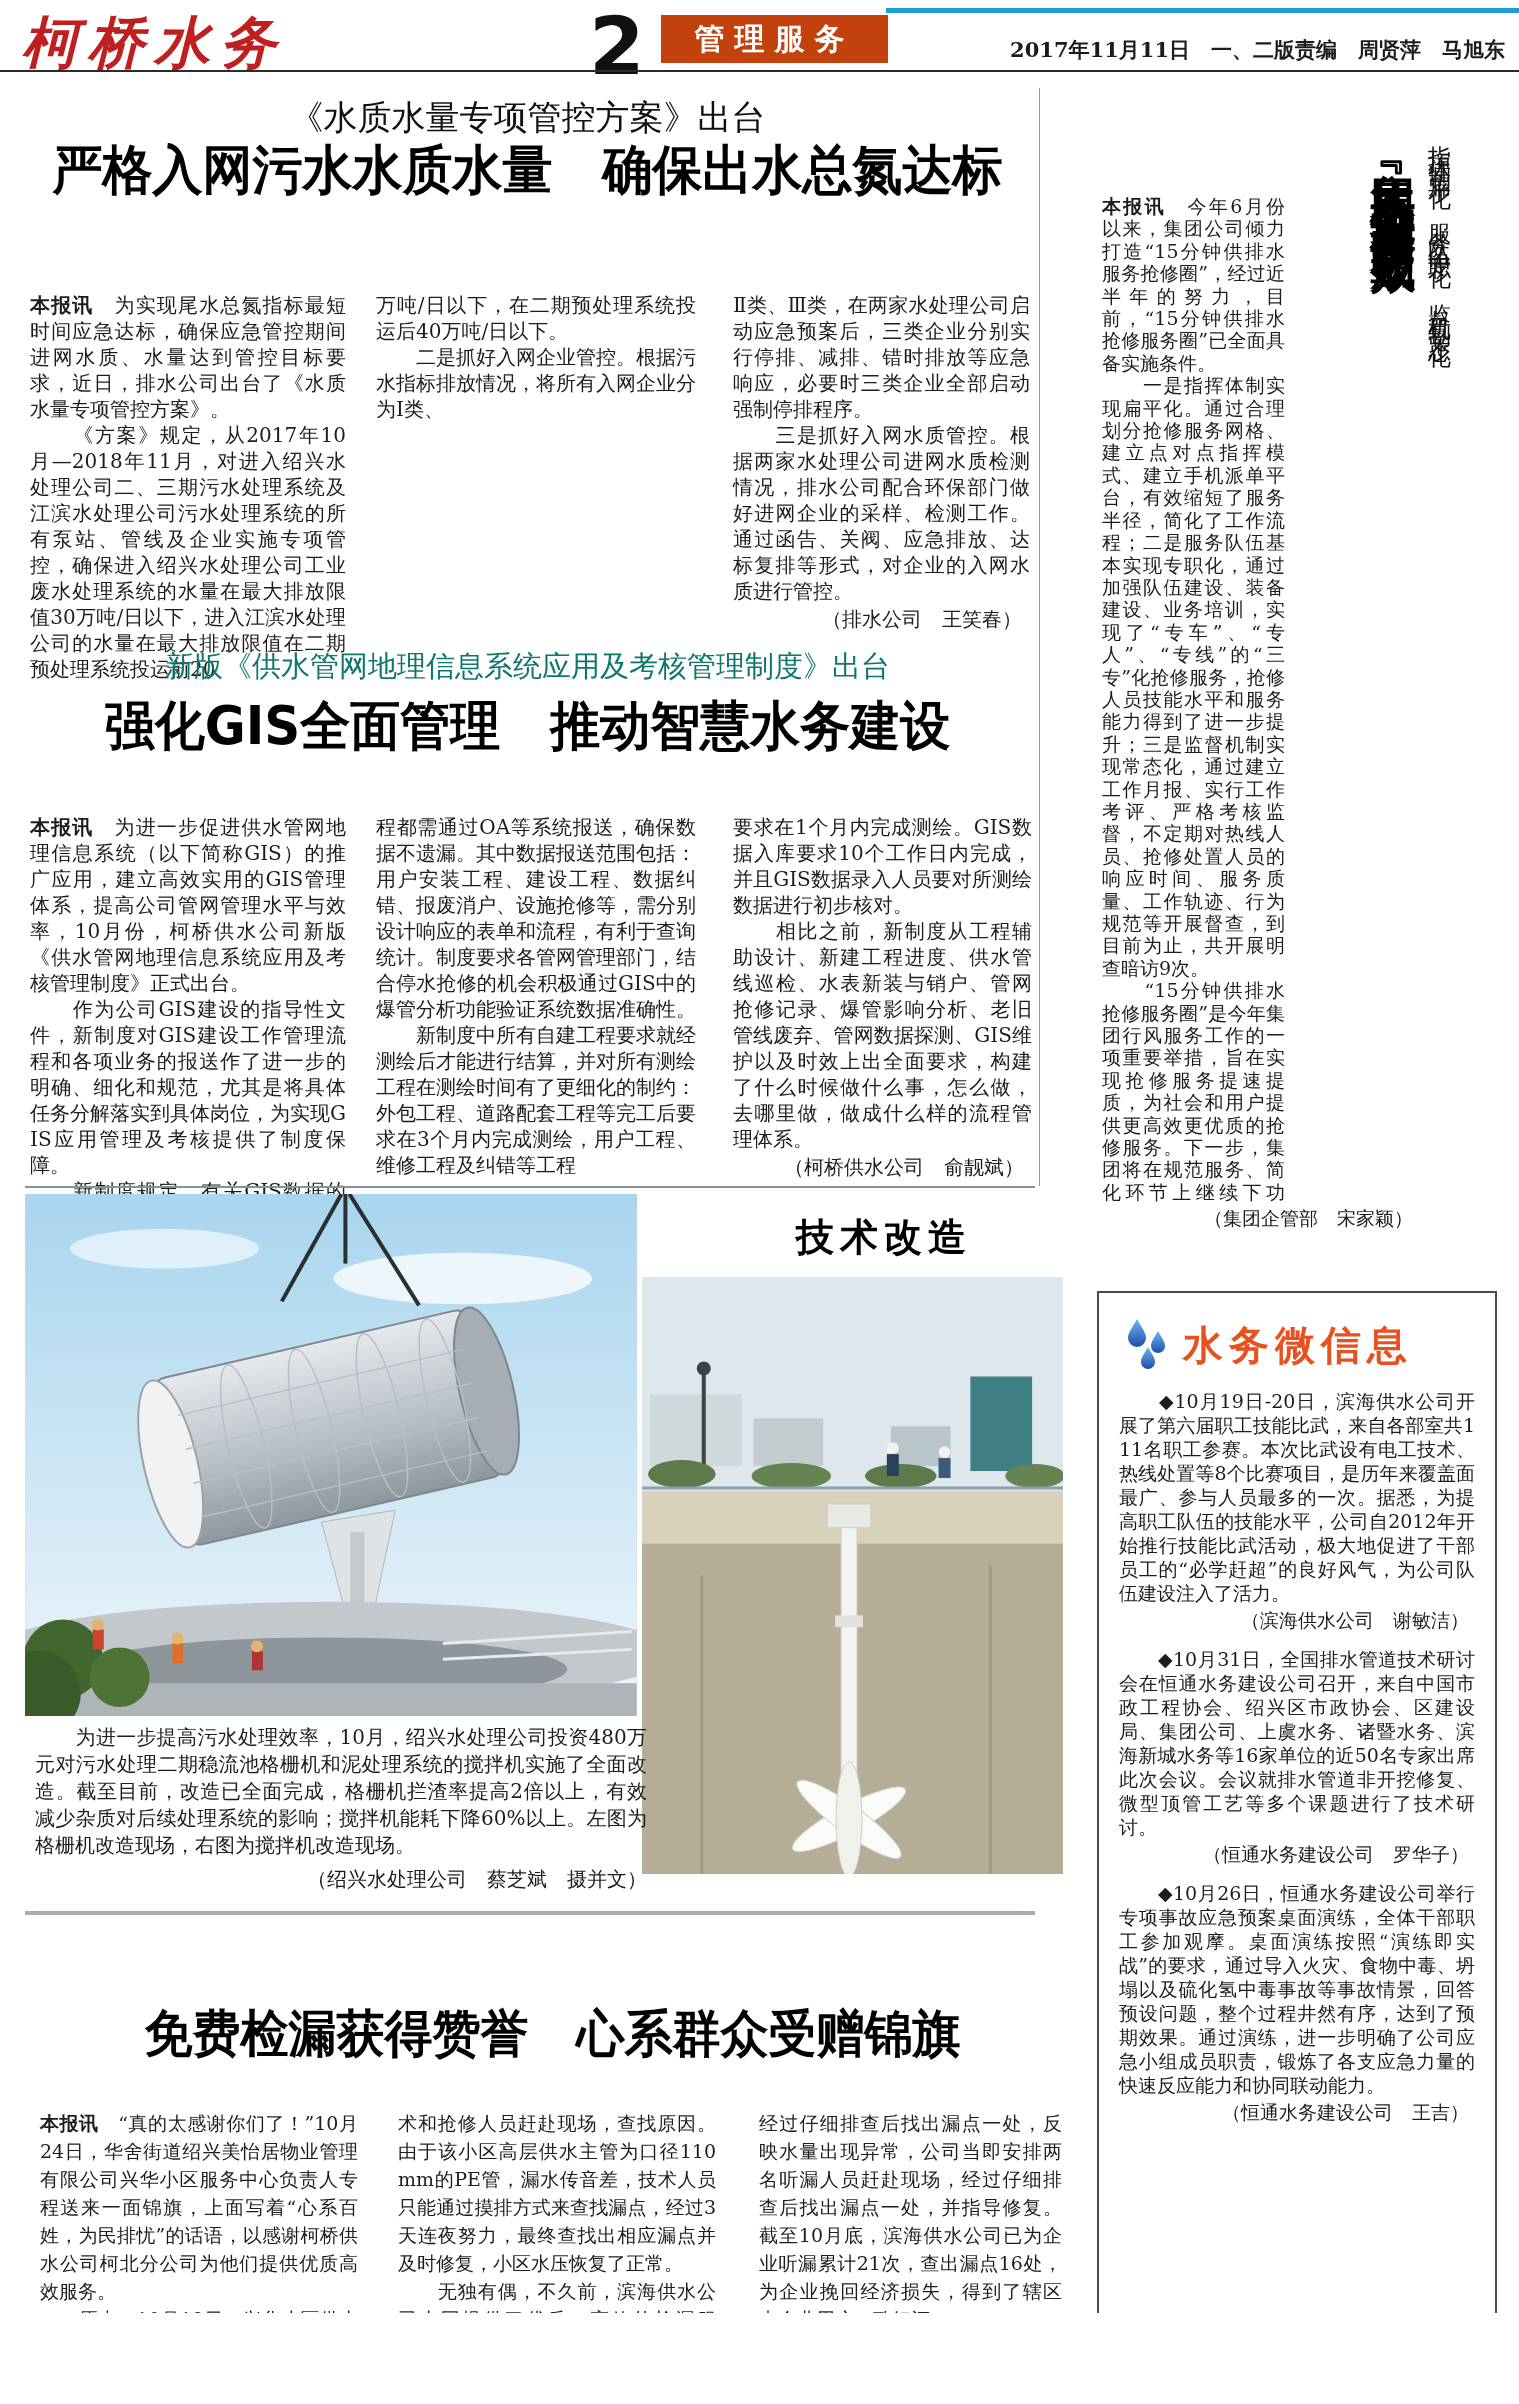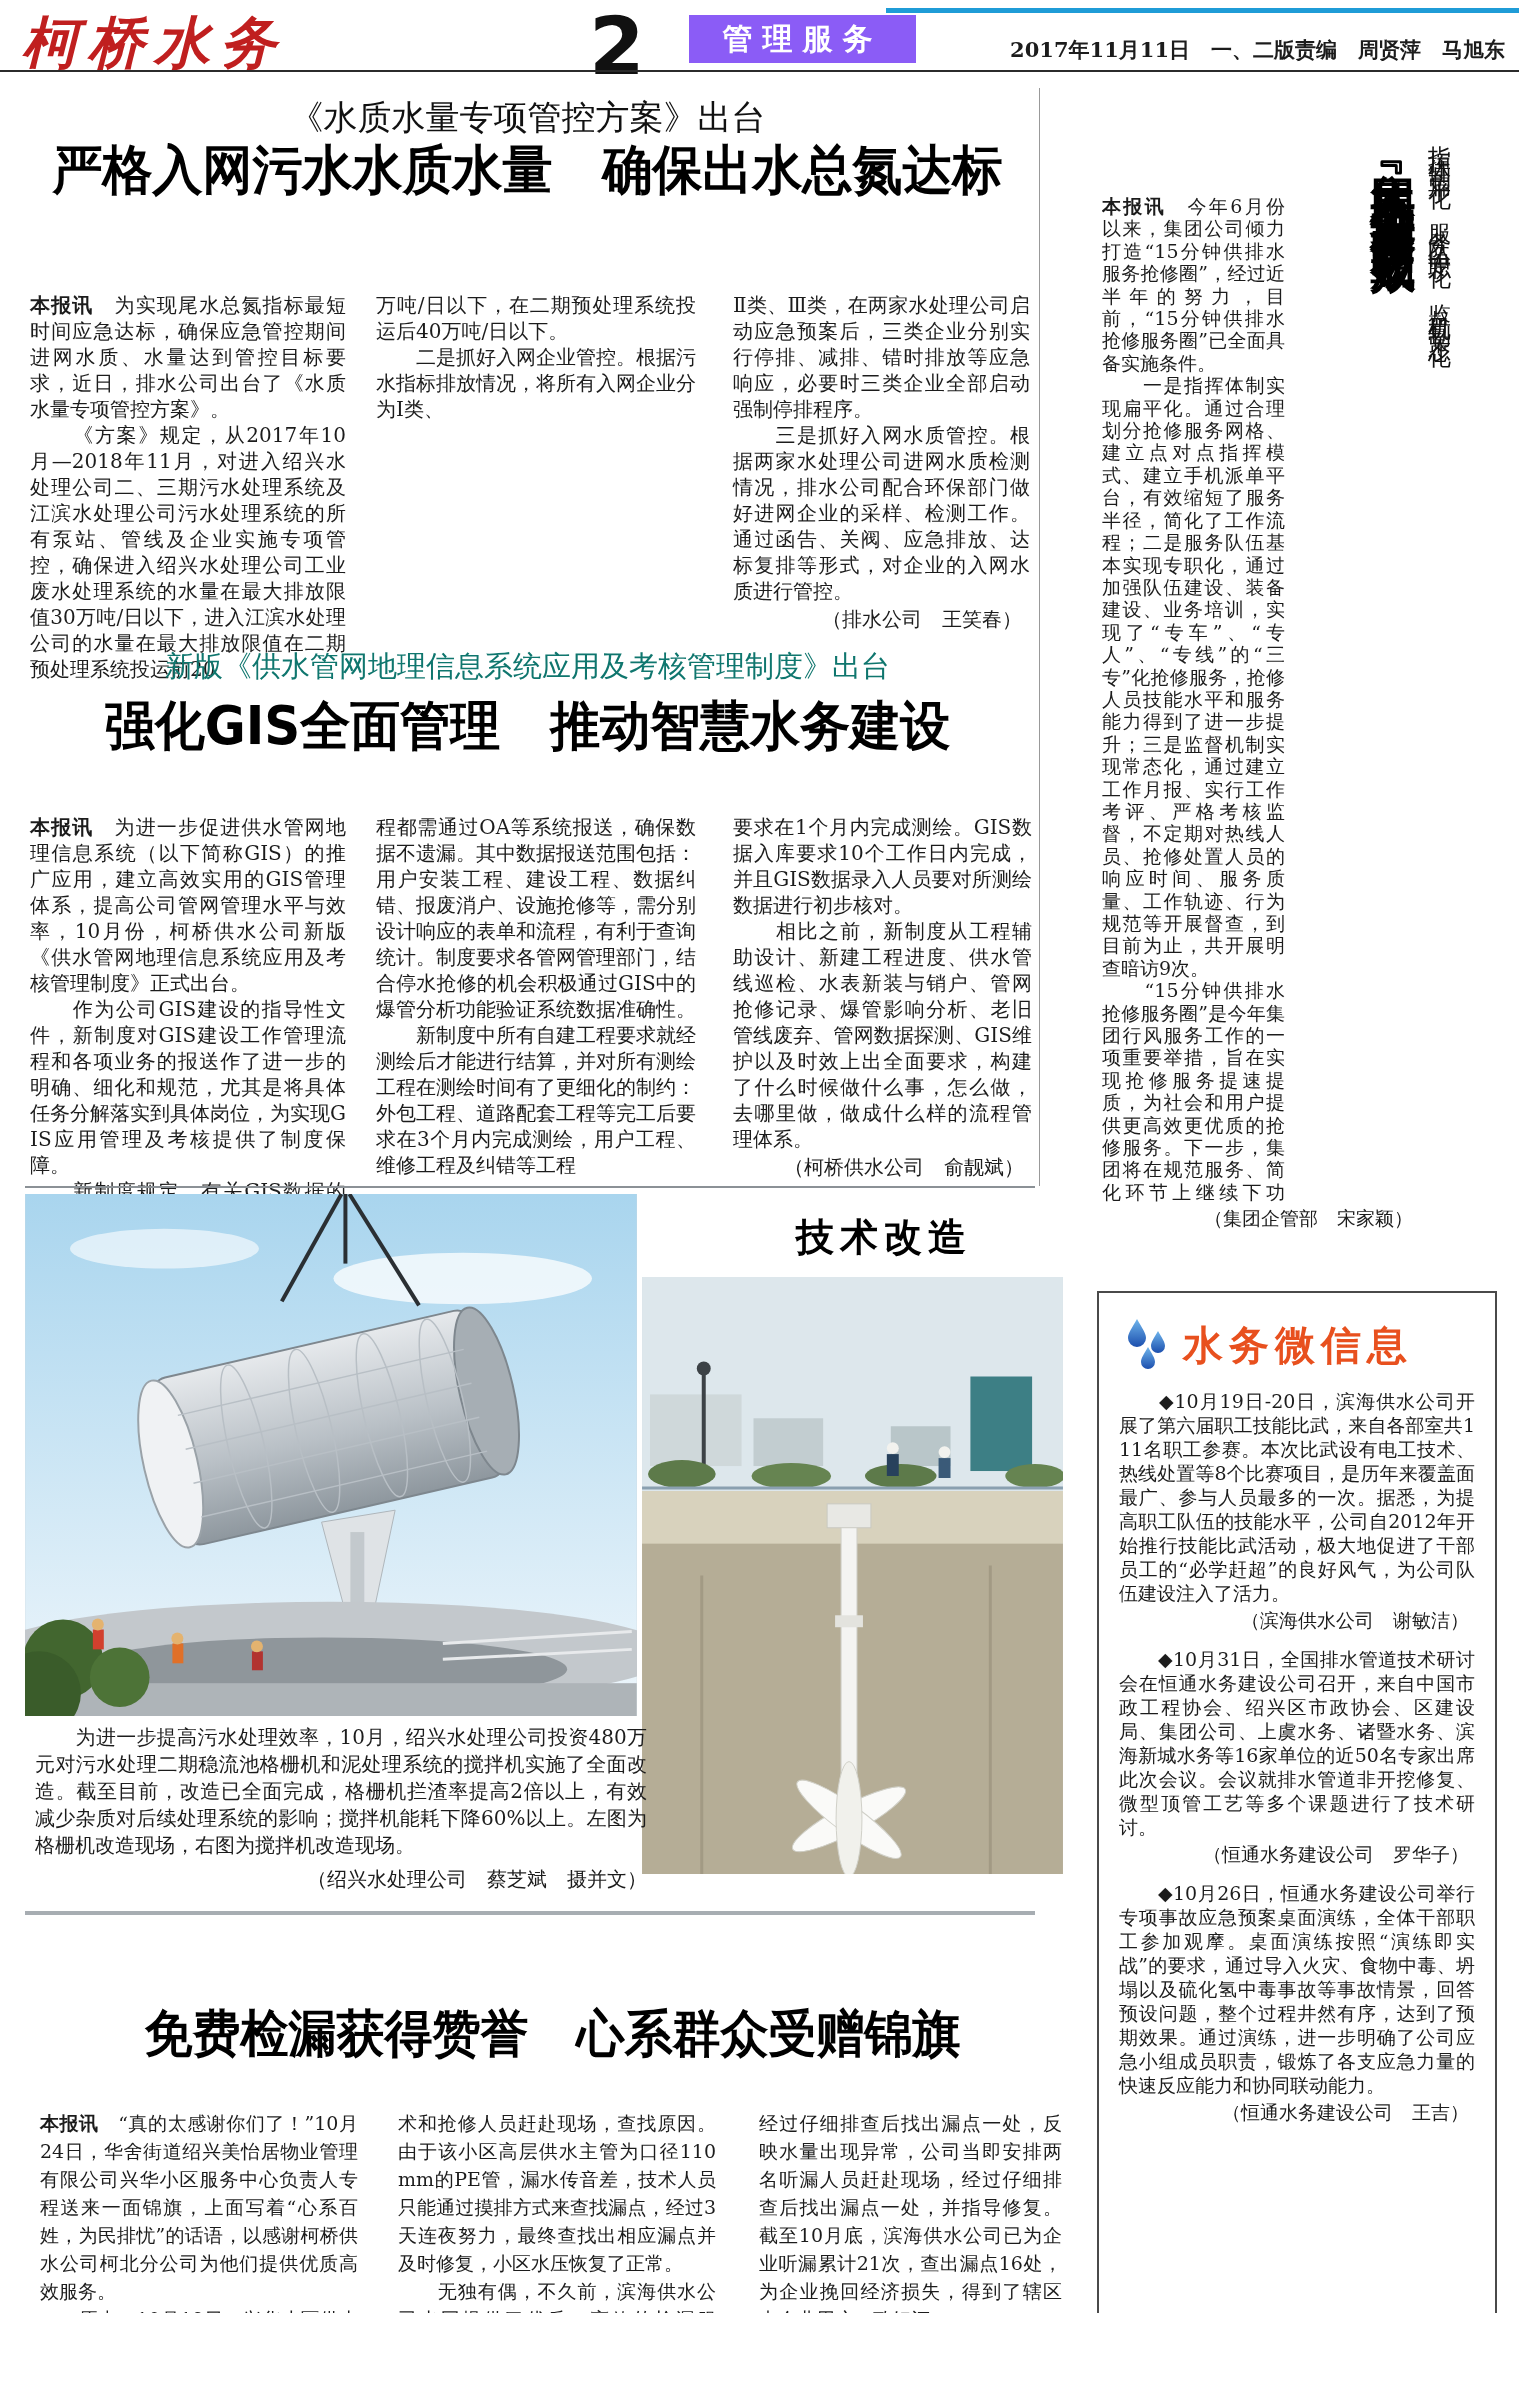--- a/index.html
+++ b/index.html
@@ -4,21 +4,21 @@
 <style>
   html,body{margin:0;padding:0;background:#ffffff;}
   .page{position:relative;width:1519px;height:2313px;background:#fff;overflow:hidden;
         font-family:"DejaVu Serif","Liberation Serif",serif;color:#1c1c1c;}
   .abs{position:absolute;}
   
   .masthead{left:22px;top:6px;font-size:56px;font-weight:700;font-style:italic;
             color:#c01f1f;letter-spacing:10px;}
   .pagenum{left:589px;top:0px;font-size:80px;font-weight:900;
            font-family:"DejaVu Sans","Liberation Sans",sans-serif;color:#111;}
-  .section-box{left:689px;top:15px;width:227px;height:48px;background:#8b5cf6;
+  .section-box{left:661px;top:15px;width:227px;height:48px;background:#c2410c;
                display:flex;align-items:center;justify-content:center;}
   .section-box span{color:#fff;font-size:30px;font-weight:700;letter-spacing:10px;
                font-family:"DejaVu Sans","Liberation Sans",sans-serif;}
   .blue-line{left:886px;top:8px;width:634px;height:5px;background:#1f9cd7;}
   .dateline{right:14px;top:36px;font-size:21px;font-weight:700;}
   .header-rule{left:0;top:70px;width:1519px;height:2px;background:#2b2b2b;}
   
   .kicker{left:25px;width:1005px;text-align:center;font-size:34px;color:#111;}
   .kicker2{left:25px;width:1005px;text-align:center;font-size:29px;color:#0f766e;}
   .headline{left:25px;width:1005px;text-align:center;font-weight:900;color:#000;

